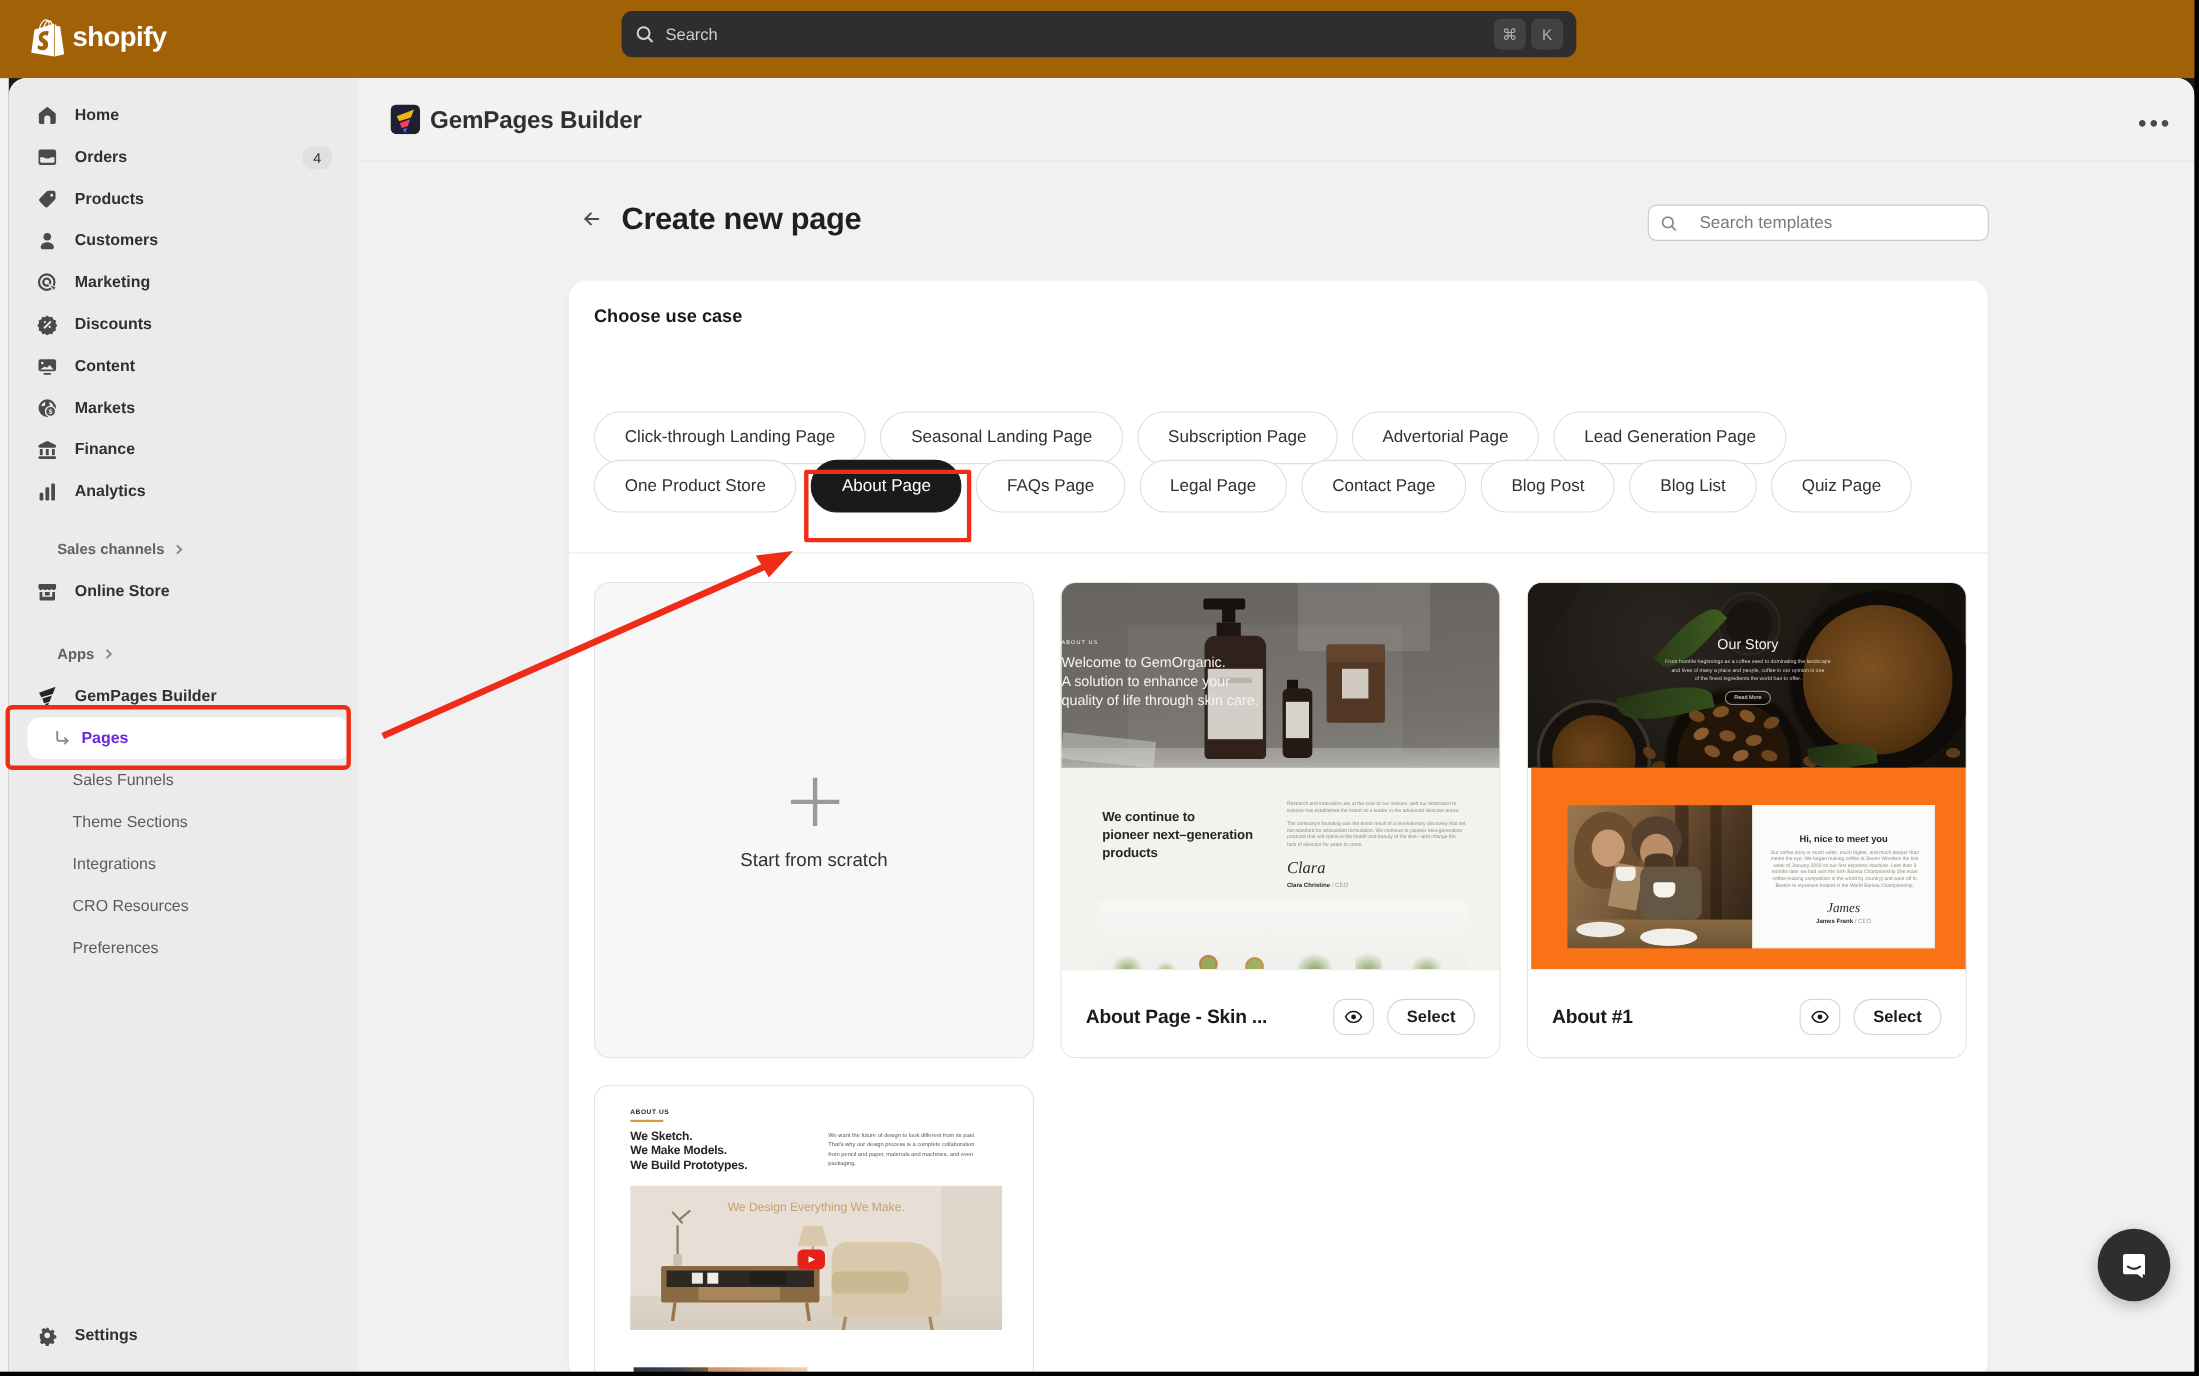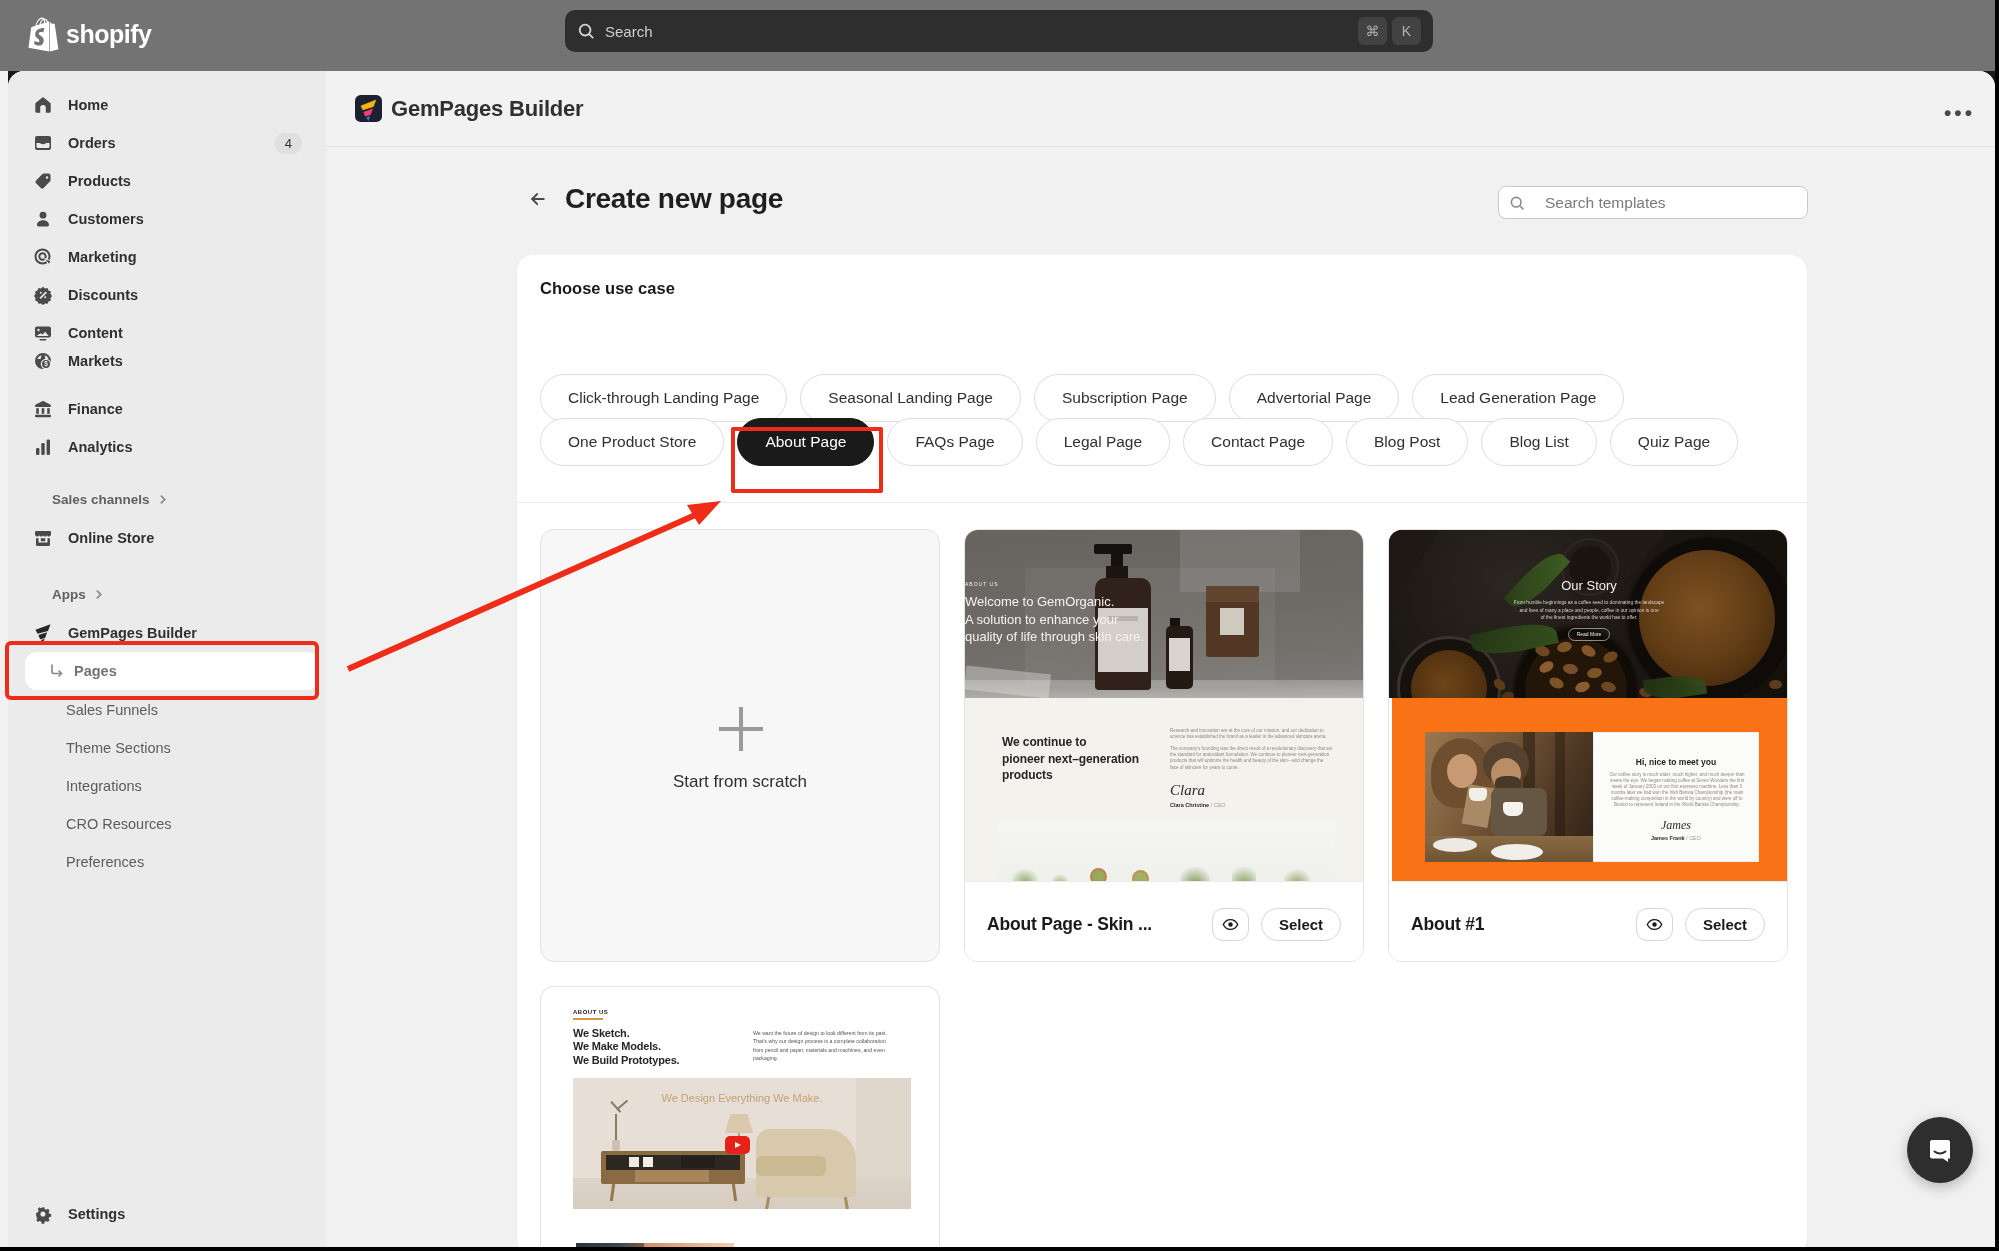--- a/index.html
+++ b/index.html
@@ -1,21 +1,21 @@
 <!DOCTYPE html>
 <html><head>
 <meta charset="utf-8">
 <style>
   * { margin:0; padding:0; box-sizing:border-box; }
   html,body { width:1999px; height:1251px; overflow:hidden; }
   body { font-family:"Liberation Sans", sans-serif; background:#1a1a1a; position:relative; }
   .abs { position:absolute; }
 
   
-  #topbar { position:absolute; left:0; top:0; width:1999px; height:71px; background:#737373; }
+  #topbar { position:absolute; left:0; top:0; width:1999px; height:71px; background:#a16207; }
   #logo { position:absolute; left:28px; top:17px; display:flex; align-items:center; }
   #logo svg { display:block; }
   #logo .word { color:#fff; font-size:25px; font-weight:700; margin-left:7px; letter-spacing:-0.5px; }
   #searchbox { position:absolute; left:565px; top:10px; width:868px; height:42px; background:#2e2e2e; border-radius:10px; display:flex; align-items:center; padding:0 12px; }
   #searchbox .ph { color:#cfcfcf; font-size:15px; margin-left:10px; flex:1; }
   .kbd { width:29px; height:28px; background:#424242; border-radius:6px; color:#b0b0b0; font-size:14px; display:flex; align-items:center; justify-content:center; margin-left:5px; }
   #topright { position:absolute; right:22px; top:0; height:71px; display:flex; align-items:center; }
   #userchip { display:flex; align-items:center; }
   #avatar { width:37px; height:37px; border-radius:10px; background:#48a9f8; color:#103c5c; font-size:13px; font-weight:700; display:flex; align-items:center; justify-content:center; }
   #storename { color:#e3e3e3; font-size:16px; font-weight:600; margin-left:10px; }
@@ -128,21 +128,21 @@
         </svg>
       <span class="lbl">Discounts</span>
     </div>
     <div class="nav-item" style="top:246px;">
       <svg class="ico" viewBox="0 0 20 20" fill="#4a4a4a">
           <path d="M4 3.5h12a2 2 0 0 1 2 2v7a2 2 0 0 1-2 2H4a2 2 0 0 1-2-2v-7a2 2 0 0 1 2-2zm1.5 2.3a1.2 1.2 0 1 0 0 2.4 1.2 1.2 0 0 0 0-2.4zm-1.2 6.4v.8h11.4l-3.5-4.2-2.6 2.6-1.6-1.2z"></path>
           <rect x="6.5" y="16" width="7" height="1.6" rx="0.8"></rect>
         </svg>
       <span class="lbl">Content</span>
     </div>
-    <div class="nav-item" style="top:274px;">
+    <div class="nav-item" style="top:284px;">
       <svg class="ico" viewBox="0 0 20 20" fill="#4a4a4a">
           <path d="M10 2a8 8 0 1 1 0 16 8 8 0 0 1 0-16zm1.5 2.2c.4 1 .7 2.3.8 3.8h3.4a6.3 6.3 0 0 0-4.2-3.8zM8.5 4.2A6.3 6.3 0 0 0 4.3 8h3.4c.1-1.5.4-2.8.8-3.8z"></path>
           <circle cx="13" cy="13" r="4.6" fill="#4a4a4a" stroke="#ebebeb" stroke-width="1.3"></circle>
           <text x="13" y="15.2" font-size="6.5" font-weight="bold" fill="#ebebeb" text-anchor="middle">$</text>
         </svg>
       <span class="lbl">Markets</span>
     </div>
     <div class="nav-item" style="top:322px;">
       <svg class="ico" viewBox="0 0 20 20" fill="#4a4a4a">
           <path d="M9.3 2.2a1.6 1.6 0 0 1 1.4 0l6.5 3.2c.5.2.8.8.8 1.3 0 .7-.6 1.3-1.3 1.3H3.3C2.6 8 2 7.4 2 6.7c0-.5.3-1.1.8-1.3z"></path>
@@ -179,21 +179,21 @@
           <polygon points="13,29 34,22 29,36 17,39" fill="#262626"></polygon>
           <polygon points="19,41 28,38 24,47" fill="#262626"></polygon>
         </svg>
       <span class="lbl">GemPages Builder</span>
     </div>
     <div id="pagespill" style="position:absolute;left:17px;top:581px;width:294px;height:38px;background:#fff;border-radius:12px;display:flex;align-items:center;">
       <svg style="margin-left:24px;" width="16" height="16" viewBox="0 0 16 16" fill="none" stroke="#8a8a8a" stroke-width="1.7">
           <path d="M3 1.5 v7 a2 2 0 0 0 2 2 h7"></path>
           <path d="M9.5 7.5 L12.5 10.5 L9.5 13.5"></path>
         </svg>
-      <span style="margin-left:9px;font-size:14.5px;font-weight:700;color:#737373;">Pages</span>
+      <span style="margin-left:9px;font-size:14.5px;font-weight:700;color:#6d28d9;">Pages</span>
     </div>
     <div class="nav-sub" style="top:631px;">Sales Funnels</div>
     <div class="nav-sub" style="top:669px;">Theme Sections</div>
     <div class="nav-sub" style="top:707px;">Integrations</div>
     <div class="nav-sub" style="top:745px;">CRO Resources</div>
     <div class="nav-sub" style="top:783px;">Preferences</div>
     <div class="nav-item" style="top:1127px;">
       <svg class="ico" viewBox="0 0 20 20" fill="#4a4a4a">
           <path d="M8.5 2h3l.5 2.2 1.9.8 1.9-1.2 2.1 2.1-1.2 1.9.8 1.9 2.2.5v3l-2.2.5-.8 1.9 1.2 1.9-2.1 2.1-1.9-1.2-1.9.8-.5 2.2h-3l-.5-2.2-1.9-.8-1.9 1.2-2.1-2.1 1.2-1.9-.8-1.9L2 11.5v-3l2.2-.5.8-1.9-1.2-1.9 2.1-2.1 1.9 1.2 1.9-.8zM10 13a3 3 0 1 0 0-6 3 3 0 0 0 0 6z" transform="scale(0.85) translate(1.7,1.7)"></path>
         </svg>

